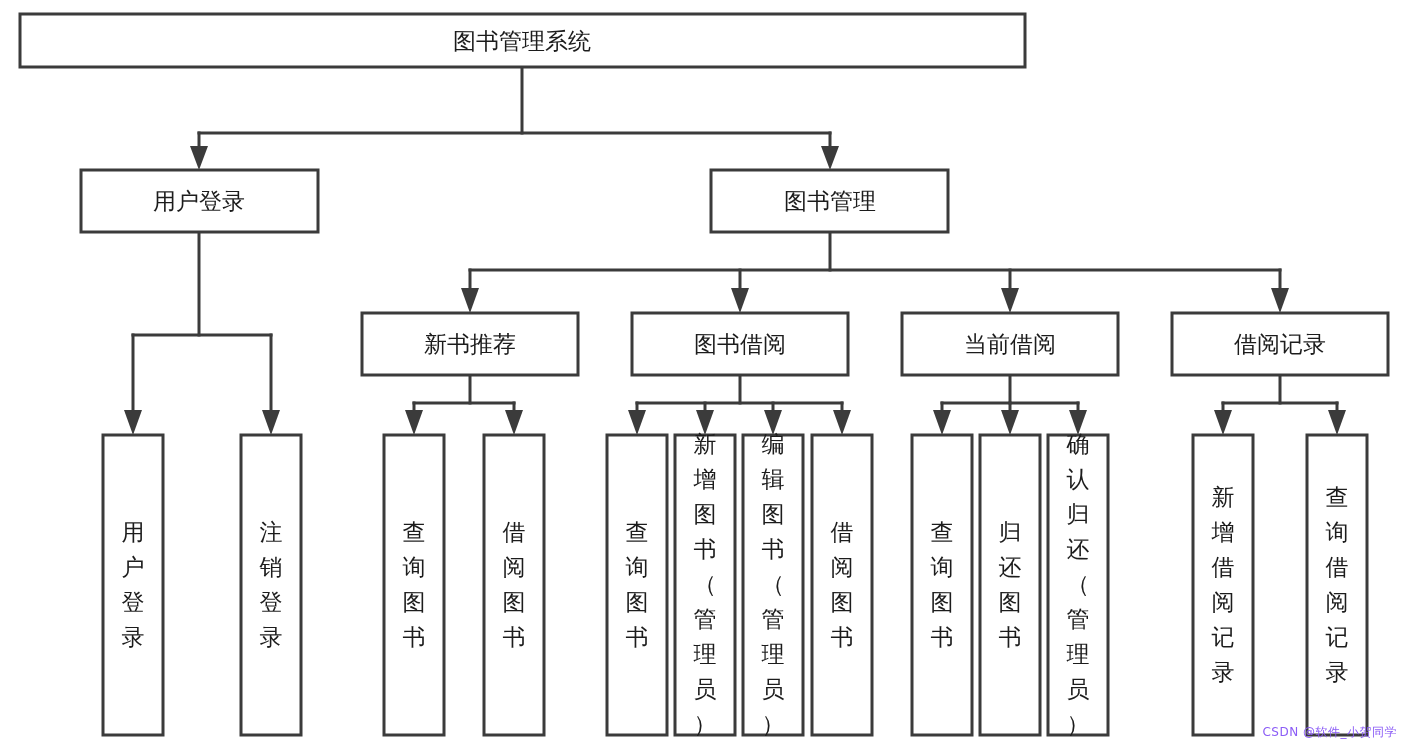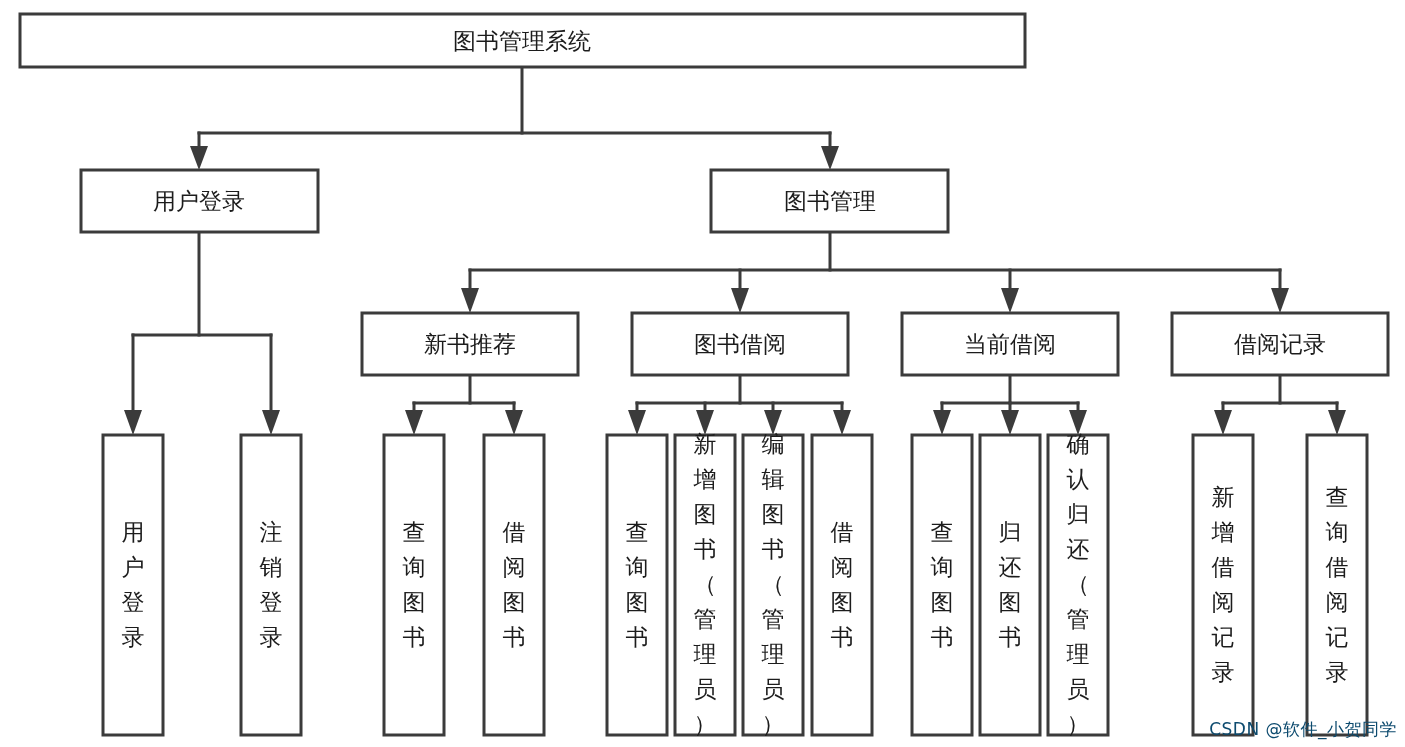--- a/index.html
+++ b/index.html
@@ -17,21 +17,21 @@
   }
   .v-label{
     font-family:"DejaVu Sans","Liberation Sans",sans-serif;
     font-size:23px;fill:#1c1c1c;text-anchor:middle;
   }
   .conn{stroke:#3b3b3b;stroke-width:3;fill:none;stroke-linecap:square;}
   .arrow-head{fill:#3b3b3b;stroke:none;}
   .watermark{
     position:absolute;right:8px;bottom:6px;
     font-family:"DejaVu Sans","Liberation Sans",sans-serif;
-    font-size:17px;color:#0c4a6e;white-space:nowrap;
+    font-size:12px;color:#8b5cf6;white-space:nowrap;
     letter-spacing:.5px;user-select:none;
   }
 </style>
 </head>
 <body>
 
 <svg id="diagram" viewBox="0 0 1405 747">
 
   <g>
 

